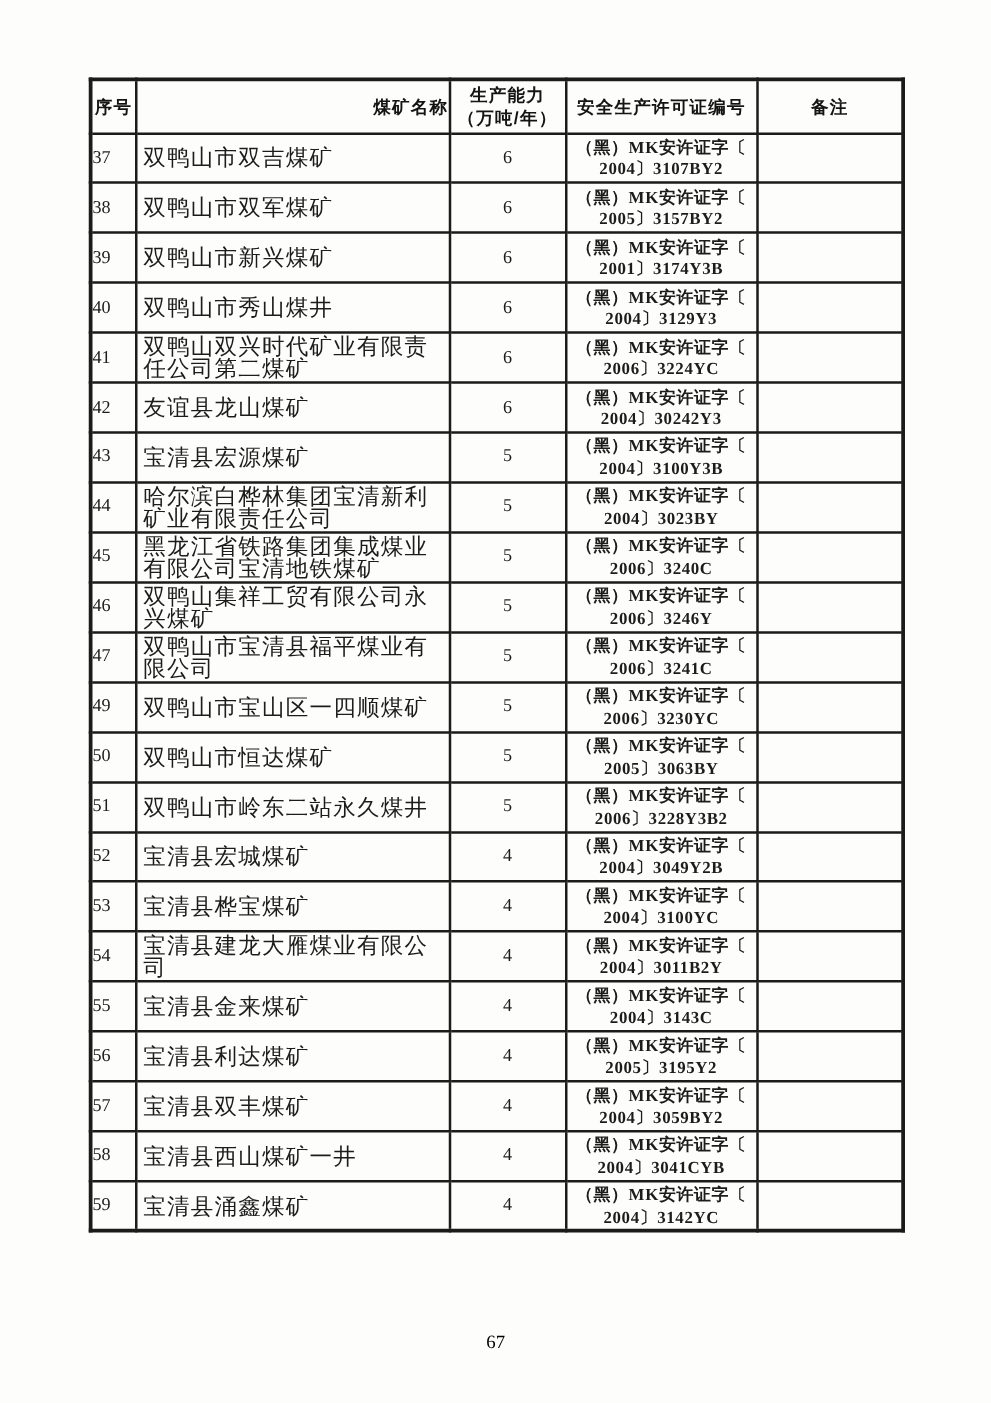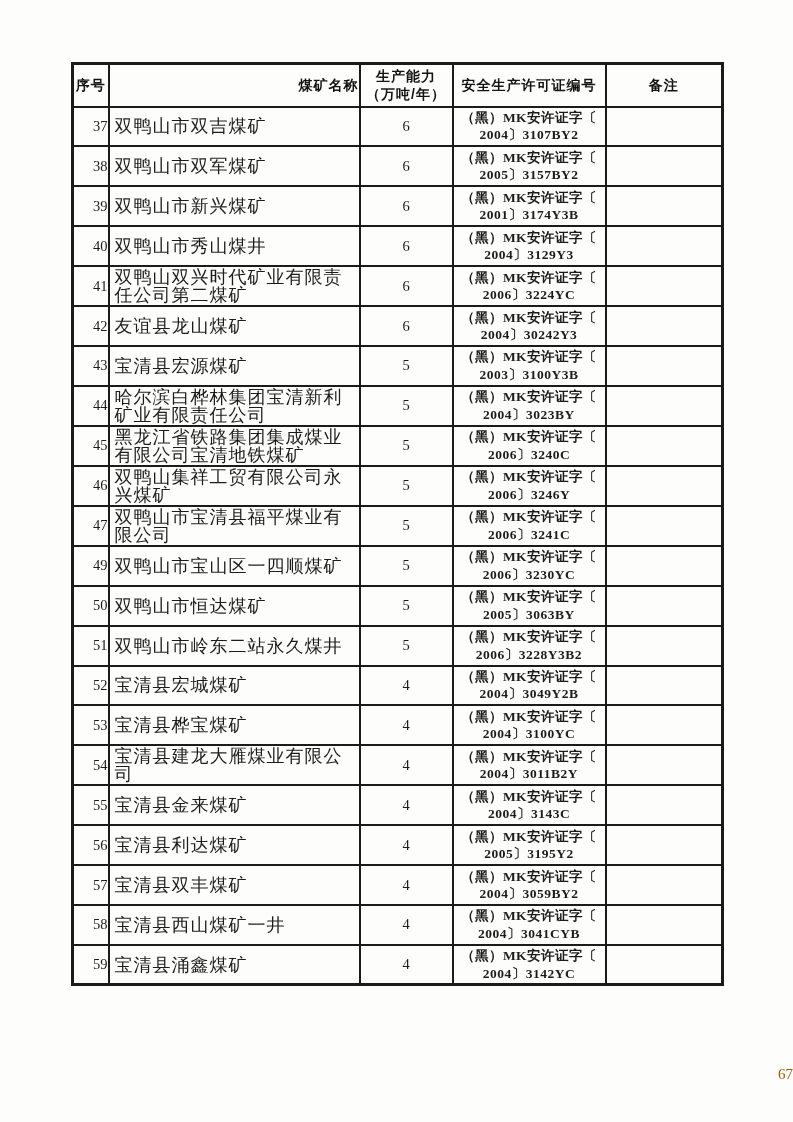--- a/index.html
+++ b/index.html
@@ -32,36 +32,36 @@
 
   th {
     font-family: "Liberation Sans", "DejaVu Sans", sans-serif;
     font-weight: 700;
     font-size: 14px;
     text-align: center;
     letter-spacing: 1px;
     line-height: 18px;
     color: #141414;
   }
-  td.c-no   { text-align: right; font-size: 14.5px; }
+  td.c-no   { text-align: left; font-size: 14.5px; }
   td.c-name { text-align: left; font-size: 18px; letter-spacing: 1px;
               line-height: 18px; padding: 1px 2px 1px 5px; }
   td.c-cap  { text-align: center; font-size: 14.5px; }
   td.c-lic  { text-align: center; font-size: 13.5px; letter-spacing: 0.5px;
               line-height: 17.5px; padding: 1px 0; font-weight: bold; }
   td.c-rem  { text-align: center; font-size: 14px; }
   .blk { display: block; }
 
   .page-number {
     position: absolute;
     left: 0; right: 0;
     top: 1066px;
-    text-align: right;
+    text-align: center;
     font-size: 15px;
-    color: #a16207;
+    color: #000000;
   }
 </style>
 </head>
 <body>
 
 <div class="page">
 
   <table class="mine-table">
     <colgroup>
       <col style="width:36px">
@@ -202,21 +202,21 @@
       <span>43</span>
     </td>
     <td class="c-name">
       <span>宝清县宏源煤矿</span>
     </td>
     <td class="c-cap">
       <span>5</span>
     </td>
     <td class="c-lic">
       <span class="blk">（黑）MK安许证字〔</span>
-      <span class="blk">2003〕3100Y3B</span>
+      <span class="blk">2004〕3100Y3B</span>
     </td>
     <td class="c-rem">
       <span></span>
     </td>
   </tr>
 
   <tr>
     <td class="c-no">
       <span>44</span>
     </td>

